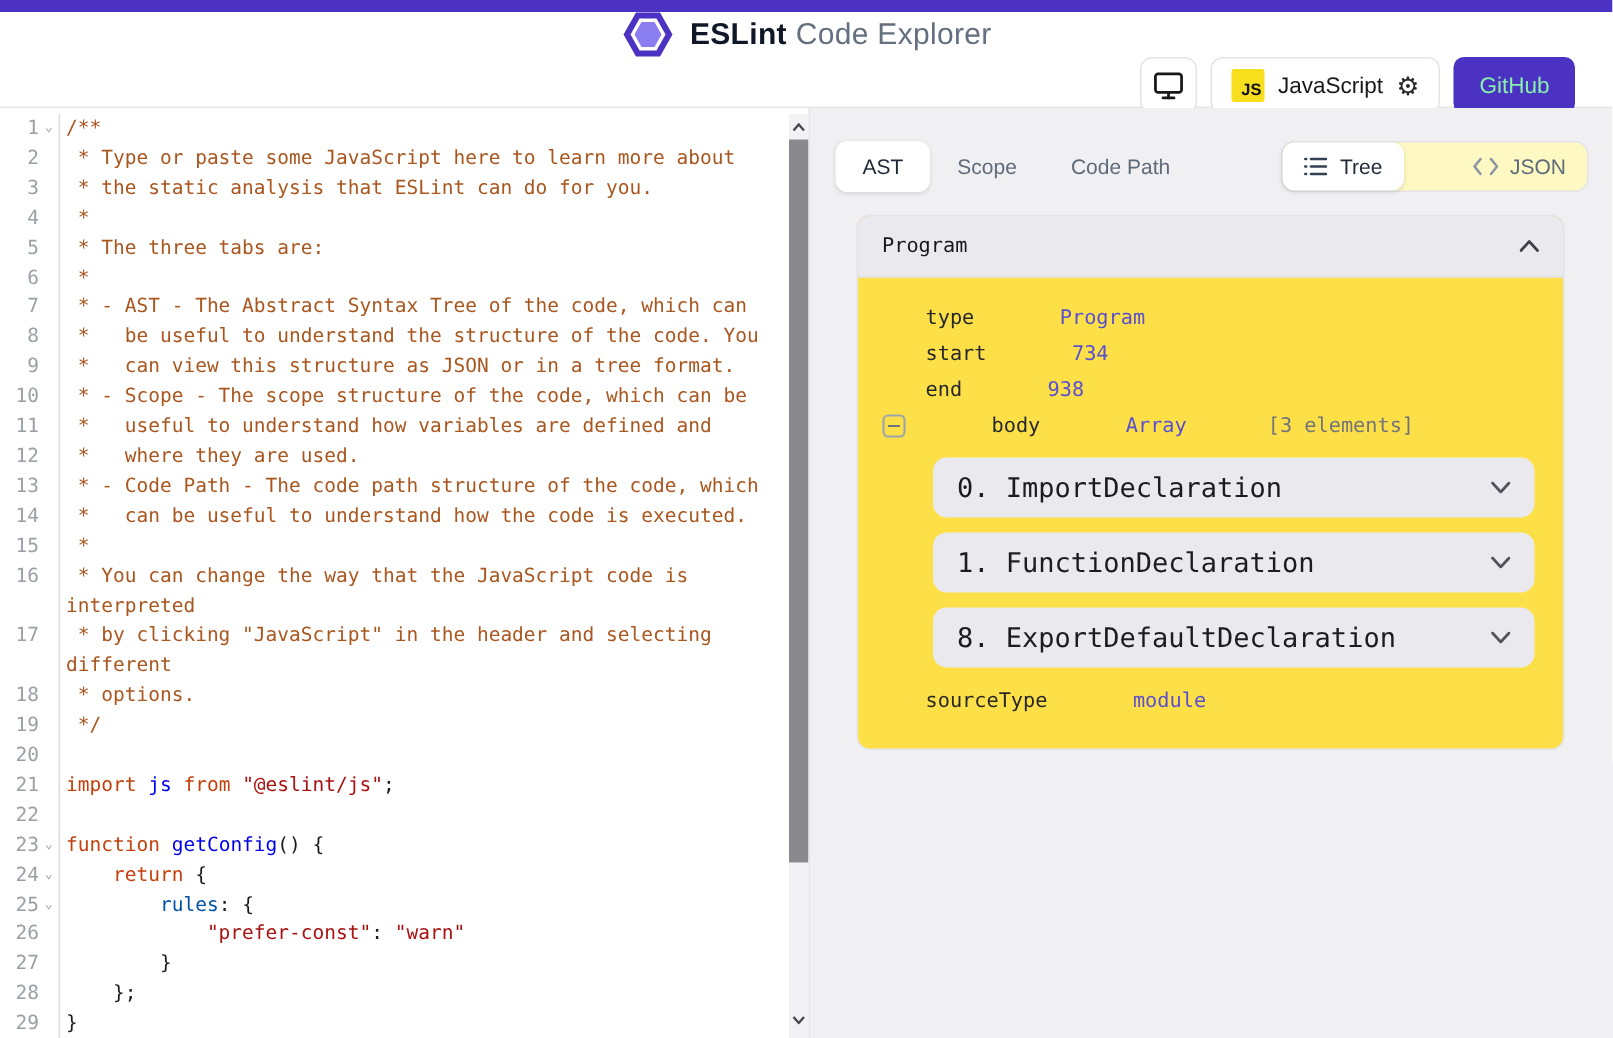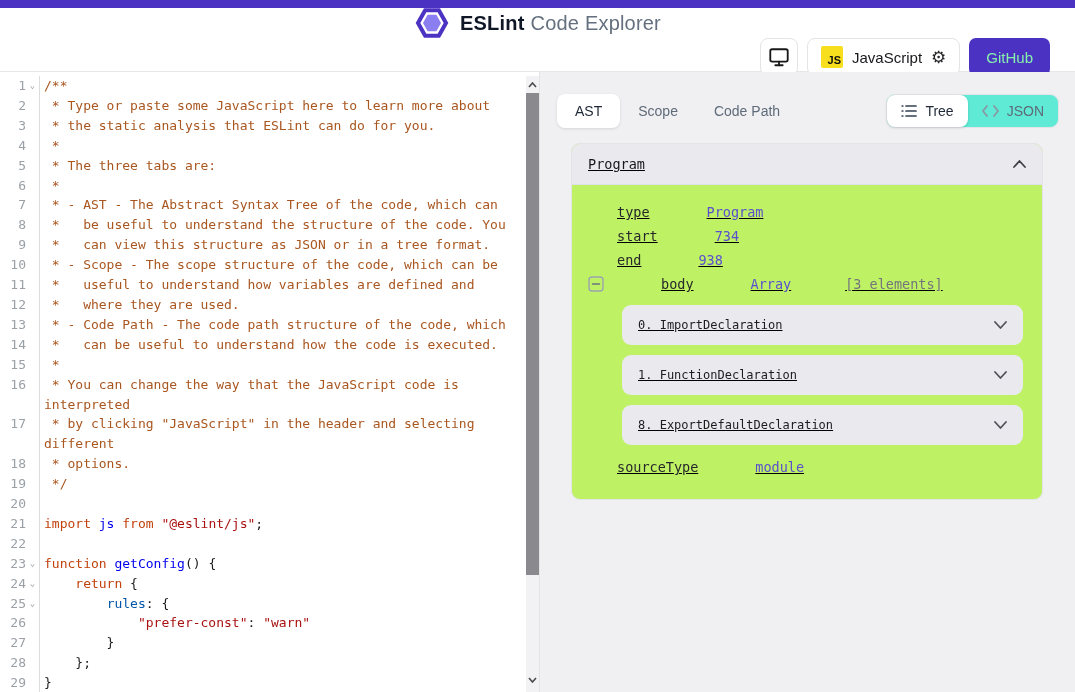--- a/index.html
+++ b/index.html
@@ -46,42 +46,42 @@
             align-items:center; justify-content:center; cursor:pointer; }
   .sb-up { top:1px; } .sb-down { bottom:5px; }
   .sb-thumb { position:absolute; top:17px; left:0; width:13px; height:482px;
               background:#8a8a8e; cursor:grab; }
 
   
   .rightp { flex:1; background:#f0f0f2; display:flex; flex-direction:column; min-width:0; }
   .rtop { display:flex; align-items:center; padding:22px 16px 13px 17px; }
   .tab { padding:9px 18px; font-size:14px; color:#5f6b7a; border-radius:8px; cursor:pointer; }
   .tab.active { background:#fff; color:#1f2937; box-shadow:0 1px 3px rgba(16,24,40,.12); }
-  .seg-group { margin-left:auto; display:flex; background:#5eead4;
-               border:1px solid #e3e3e8; border-radius:9px; }
+  .seg-group { margin-left:auto; display:flex; background:#fef9c3;
+               border:1px solid #e3e3e8; border-radius:9px;gap:32px; }
   .seg { display:flex; align-items:center; gap:8px; padding:8px 14px; font-size:14px;
          color:#5f6b7a; border-radius:8px; cursor:pointer; }
   .seg.active { background:#fff; color:#1f2937; box-shadow:0 1px 3px rgba(16,24,40,.14); }
 
-  .panel { margin:2px 32px 0 31px; background:#bef264; border:1px solid #e3e3e8;
-           border-radius:9px; overflow:hidden;text-decoration:underline; }
+  .panel { margin:2px 32px 0 31px; background:#fde047; border:1px solid #e3e3e8;
+           border-radius:9px; overflow:hidden; }
   .panel-h { background:#e9e9ee; padding:12px 16px; display:flex; align-items:center;
              font-family:"DejaVu Sans Mono", monospace; font-size:13.5px; color:#18181b;
              border-bottom:1px solid #e0e0e6; cursor:pointer; }
   .panel-h svg { margin-left:auto; }
   .panel-b { padding:15px 16px 20px; font-family:"DejaVu Sans Mono", monospace; font-size:13.5px; }
   .kv { display:flex; align-items:center; height:24px; padding-left:29px; color:#27272a;gap:44px; }
   .kv.has-icon { padding-left:0; }
   .micon { width:16px; height:16px; margin-right:13px; flex:none; cursor:pointer; }
   .val { color:#5a4fcf; margin-left:13px; }
   .suffix { color:#74747c; margin-left:10px; }
   .cards { margin:9px 3px 8px 34px; }
   .card { background:#e9e9ee; border-radius:9px; height:40px; display:flex; align-items:center;
           padding:0 16px; margin-bottom:10px; font-family:"DejaVu Sans Mono", monospace;
-          font-size:12px; color:#1c1c1f; cursor:pointer; }
+          font-size:18px; color:#1c1c1f; cursor:pointer; }
   .card svg { margin-left:auto; }
 </style>
 </head>
 <body>
 
 <div class="topbar"></div>
 
 <div class="header">
   <div class="brand">
     <svg width="34" height="30" viewBox="0 0 100 90">

